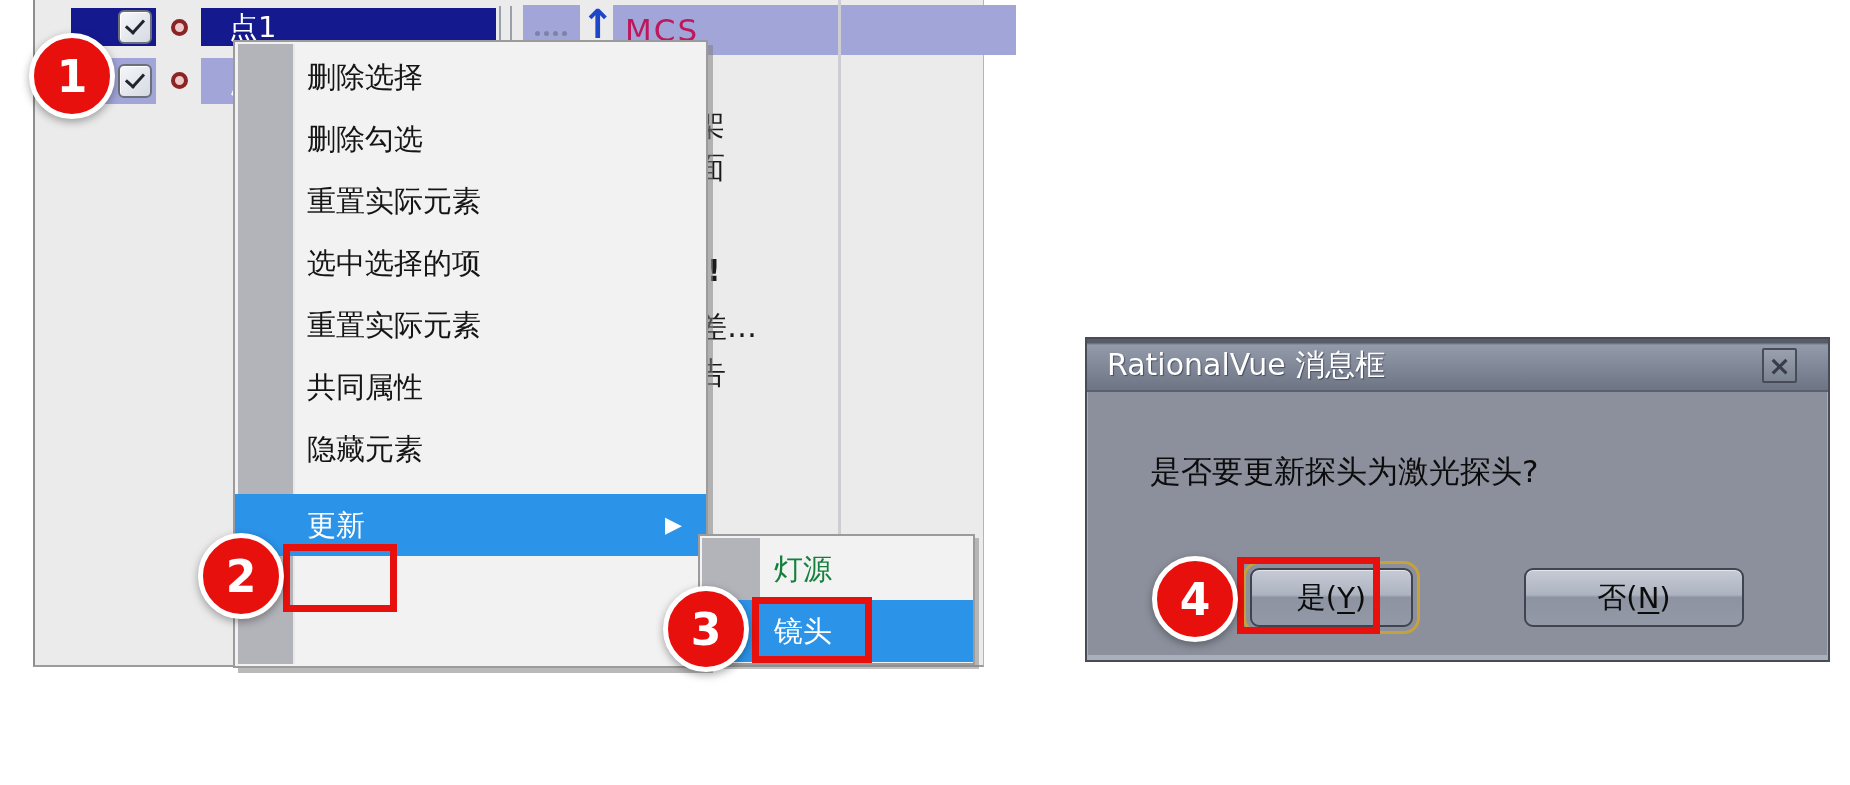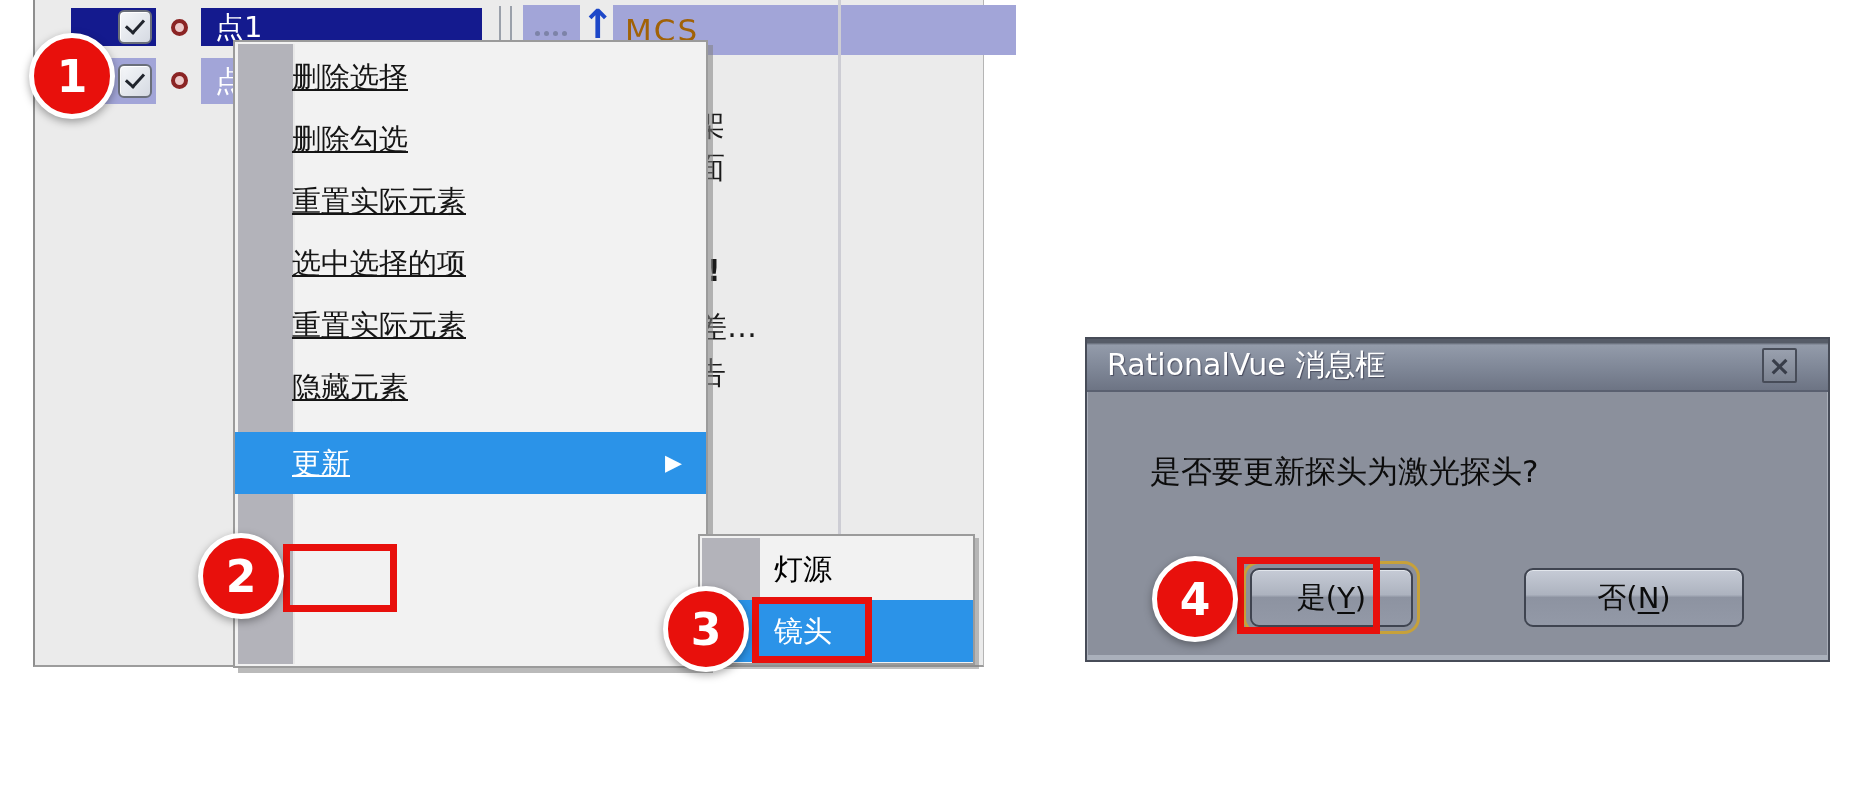--- a/index.html
+++ b/index.html
@@ -17,54 +17,54 @@
   .stage{position:relative;width:1850px;height:785px;background:#fff;overflow:hidden;}
 
   
   .tree-panel{position:absolute;left:33px;top:0;width:948px;height:665px;
     background:var(--panel-bg);
     border-left:2px solid #8e8e8e;border-bottom:2px solid #9c9c9c;border-right:1px solid #b5b5b5;}
   .col-divider{position:absolute;left:803px;top:0;width:3px;height:665px;background:#cdcdd4;z-index:1;}
   .tree-cell{position:absolute;z-index:1;}
   .cell-navy{background:var(--navy);}
   .cell-lav{background:var(--lavender);}
-  .tree-label{color:#ffffff;font-size:29px;line-height:100%;display:flex;align-items:center;padding-left:14px;}
+  .tree-label{color:#ffffff;font-size:29px;line-height:100%;display:flex;align-items:center;padding-left:28px;}
   .checkbox{position:absolute;width:30px;height:30px;border:2px solid #6a6f7a;border-radius:6px;
     background:linear-gradient(135deg,#f6f8fa,#d5dae2);box-shadow:inset 1px 1px 0 #fff;z-index:2;}
   .checkbox .check{position:absolute;left:6px;top:7px;width:15px;height:8px;
     border-left:3px solid #20242c;border-bottom:3px solid #20242c;transform:rotate(-48deg);}
   .point-dot{position:absolute;width:9px;height:9px;border:4px solid #8b2424;border-radius:50%;
     background:#eccaca;z-index:2;}
   .grip-cell{position:absolute;left:488px;top:5px;width:57px;height:50px;background:var(--lavender);z-index:1;}
   .grip-dots{position:absolute;left:12px;top:26px;width:5px;height:5px;border-radius:50%;background:#7d83a8;
     box-shadow:9px 0 0 #7d83a8,18px 0 0 #7d83a8,27px 0 0 #7d83a8;}
   .pane-splitter{position:absolute;top:6px;width:2px;height:34px;background:#9aa0aa;z-index:1;}
   .axis-arrow{position:absolute;left:546px;top:4px;font-size:40px;font-weight:bold;color:#1d47c8;z-index:1;line-height:1;}
   .axis-dot{position:absolute;left:568px;top:40px;width:9px;height:9px;border-radius:50%;background:#c01818;z-index:1;}
   .header-band{position:absolute;top:5px;height:50px;background:var(--lavender);z-index:1;}
-  .mcs-text{position:absolute;left:590px;top:12px;font-size:31px;color:#a16207;letter-spacing:2px;z-index:1;}
+  .mcs-text{position:absolute;left:590px;top:12px;font-size:31px;color:#be185d;letter-spacing:2px;z-index:1;}
   .fragment{position:absolute;font-size:30px;color:#1a1a1a;z-index:2;line-height:1;}
 
   
   .menu{position:absolute;left:233px;top:40px;width:475px;height:628px;background:var(--menu-bg);
     border:2px solid #9b9b9b;box-sizing:border-box;z-index:3;
     box-shadow:5px 5px 0 rgba(130,130,130,.55);}
   .menu .gutter{position:absolute;left:3px;top:2px;bottom:2px;width:55px;background:var(--gutter);
     border-right:2px solid #e8e8e8;z-index:1;}
   .menu-rows{position:absolute;left:0;top:4px;right:0;z-index:2;}
-  .menu-item{height:62px;line-height:62px;padding-left:57px;font-size:29px;color:#151515;white-space:nowrap;text-decoration:underline;}
+  .menu-item{height:62px;line-height:62px;padding-left:72px;font-size:29px;color:#151515;white-space:nowrap;}
   .menu-item.hl{background:var(--accent-blue);color:#ffffff;position:relative;margin-top:14px;}
   .submenu-arrow{position:absolute;right:24px;top:0;font-size:22px;color:#ffffff;}
 
   
   .submenu{position:absolute;left:698px;top:534px;width:277px;height:131px;background:var(--menu-bg);
     border:2px solid #9b9b9b;box-sizing:border-box;z-index:4;box-shadow:4px 4px 0 rgba(130,130,130,.5);}
   .submenu .gutter{position:absolute;left:2px;top:2px;bottom:2px;width:58px;background:var(--gutter);z-index:1;}
   .submenu-rows{position:absolute;left:0;top:2px;right:0;z-index:2;}
-  .submenu-item{height:62px;line-height:62px;padding-left:74px;font-size:29px;color:#000000;white-space:nowrap;}
+  .submenu-item{height:62px;line-height:62px;padding-left:74px;font-size:29px;color:#15803d;white-space:nowrap;}
   .submenu-item.hl{background:var(--accent-blue);color:#ffffff;}
 
   
   .red-box{position:absolute;border:7px solid var(--annotation-red);z-index:6;box-sizing:border-box;}
   .badge{position:absolute;width:76px;height:76px;border-radius:50%;background:var(--annotation-red);
     border:5px solid #ffffff;box-shadow:0 3px 8px rgba(0,0,0,.35);z-index:7;
     color:#fff;font-size:44px;font-weight:bold;display:flex;align-items:center;justify-content:center;}
   .caption{position:absolute;left:850px;top:696px;font-size:47px;color:#141414;
     font-family:"Liberation Sans","DejaVu Sans",sans-serif;z-index:2;}
 
@@ -134,20 +134,21 @@
   </div>
 
   <div class="menu">
     <div class="gutter"></div>
     <div class="menu-rows">
       <div class="menu-item">删除选择</div>
       <div class="menu-item">删除勾选</div>
       <div class="menu-item">重置实际元素</div>
       <div class="menu-item">选中选择的项</div>
       <div class="menu-item">重置实际元素</div>
+      <div class="menu-item">共同属性</div>
       <div class="menu-item">隐藏元素</div>
       <div class="menu-item hl">
         <span>更新</span>
         <span class="submenu-arrow">▶</span>
       </div>
     </div>
   </div>
 
   <div class="submenu">
     <div class="gutter"></div>

